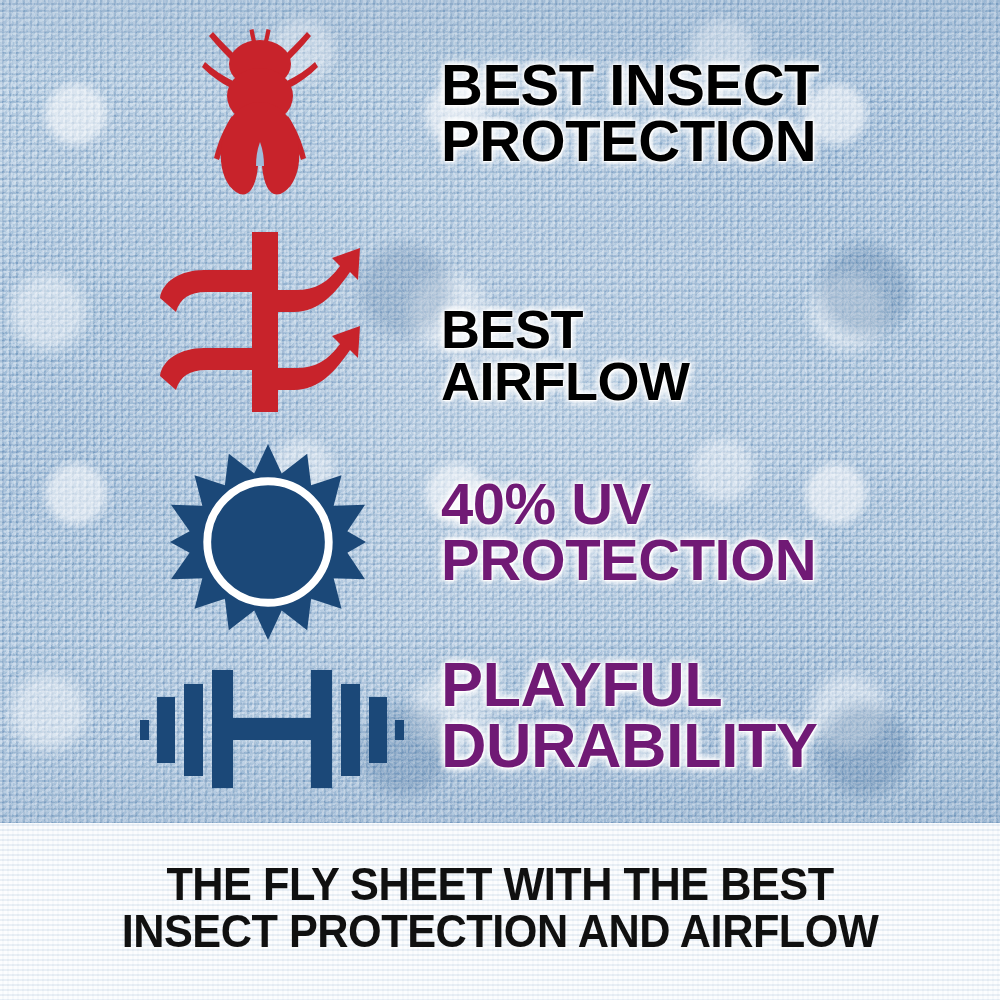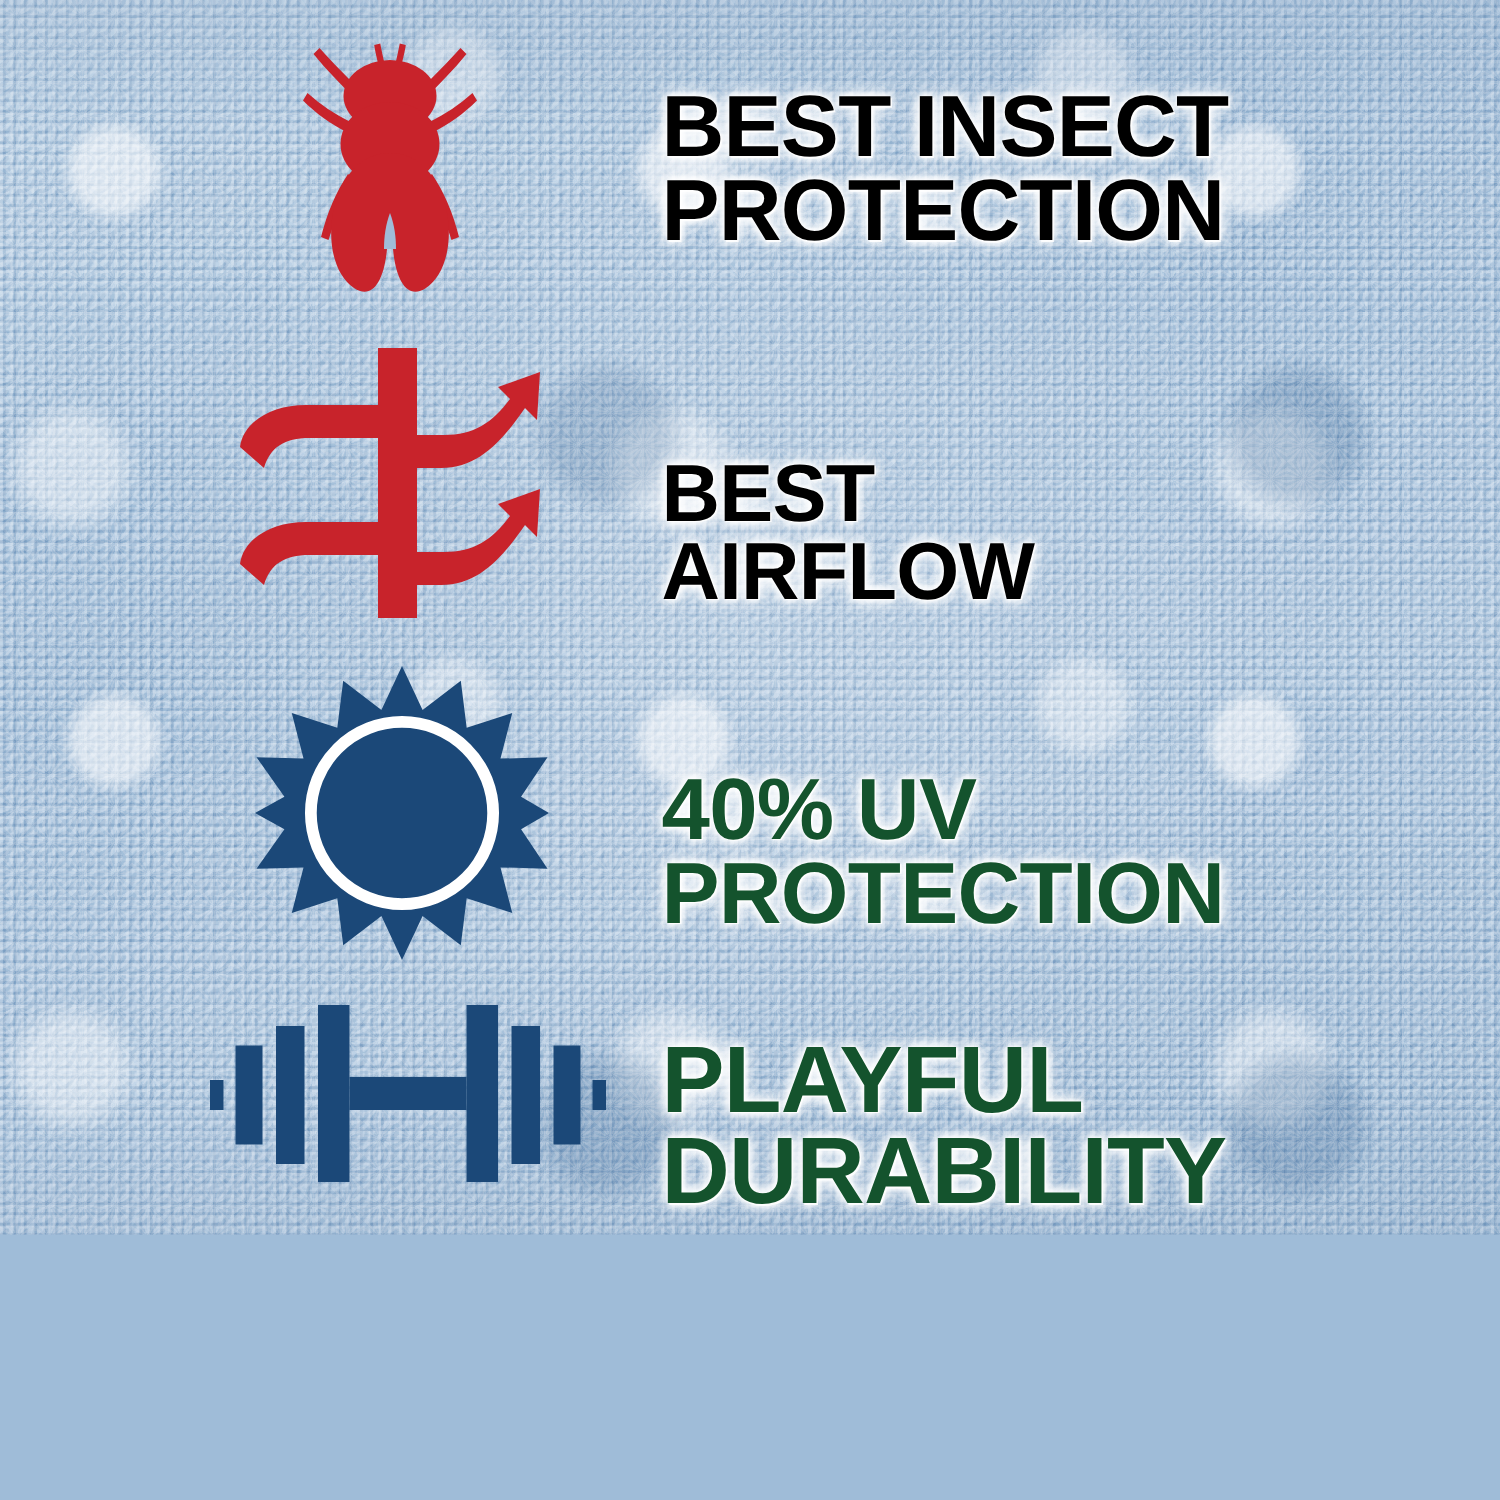--- a/index.html
+++ b/index.html
@@ -76,25 +76,24 @@
     white-space: pre-line;
     text-transform: uppercase;
   }
   .txt-red {
     color: #000000;
     text-shadow:
       0 0 7px #ffffff, 0 0 7px #ffffff, 0 0 12px #ffffff,
       0 0 3px #ffffff, 1px 1px 0 rgba(255,255,255,0.9);
   }
   .txt-blue {
-    color: #14532d;
+    color: #701a75;
     text-shadow:
       0 0 7px #ffffff, 0 0 7px #ffffff, 0 0 12px #ffffff,
       0 0 3px #ffffff, 1px 1px 0 rgba(255,255,255,0.9);
-    margin-top: 36px;
   }
 
   
   #row1-icon { left: 196px; top: 24px; width: 128px; height: 176px; }
   #row1-text { left: 441px; top: 57px; font-size: 58px; }
 
   
   #row2-icon { left: 160px; top: 226px; width: 212px; height: 190px; }
   #row2-text { left: 441px; top: 265px; font-size: 54px; margin-top: 38px; }
 
@@ -218,14 +217,18 @@
       <rect x="93" y="54" width="78" height="22"></rect>
       <rect x="171" y="6" width="21" height="118"></rect>
       <rect x="201" y="20" width="19" height="92"></rect>
       <rect x="229" y="33" width="18" height="66"></rect>
       <rect x="255" y="56" width="9" height="20"></rect>
     </g>
   </svg>
   <div id="row4-text" class="feature-text txt-blue">PLAYFUL
 DURABILITY</div>
 
+  <div class="caption-band">
+    <div class="caption-text">THE FLY SHEET WITH THE BEST
+INSECT PROTECTION AND AIRFLOW</div>
+  </div>
 
 </div>
 
 </body></html>

